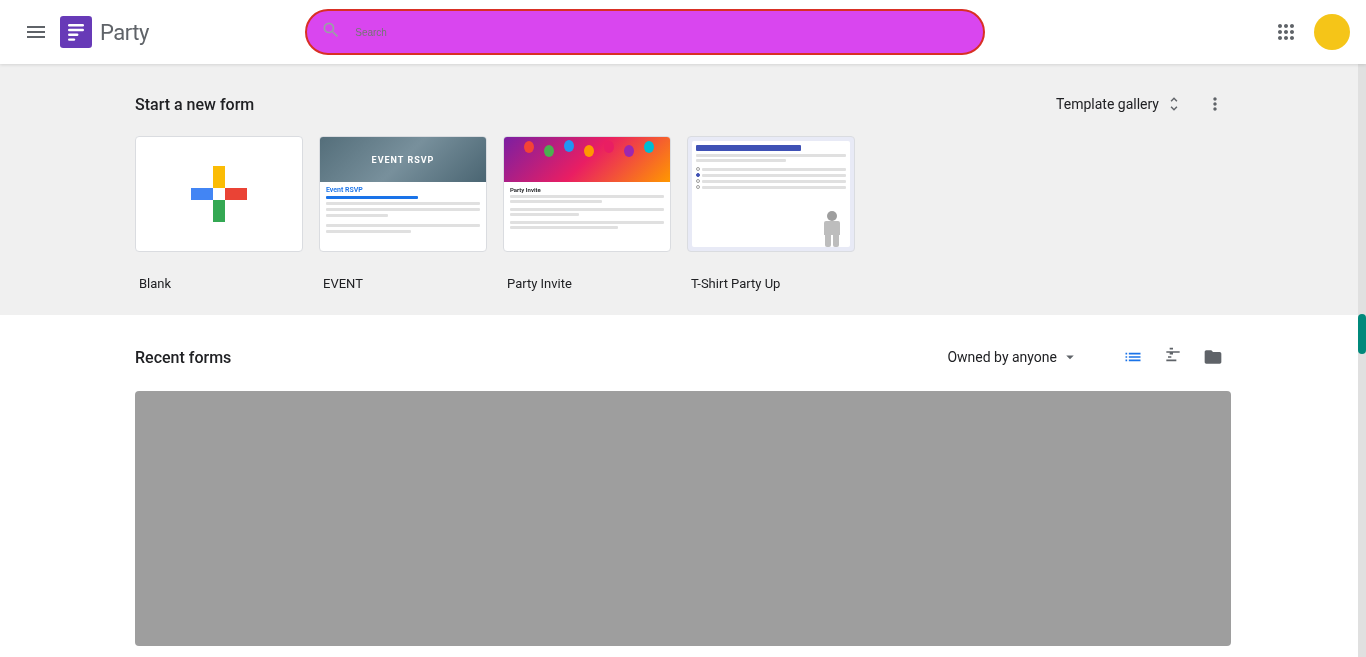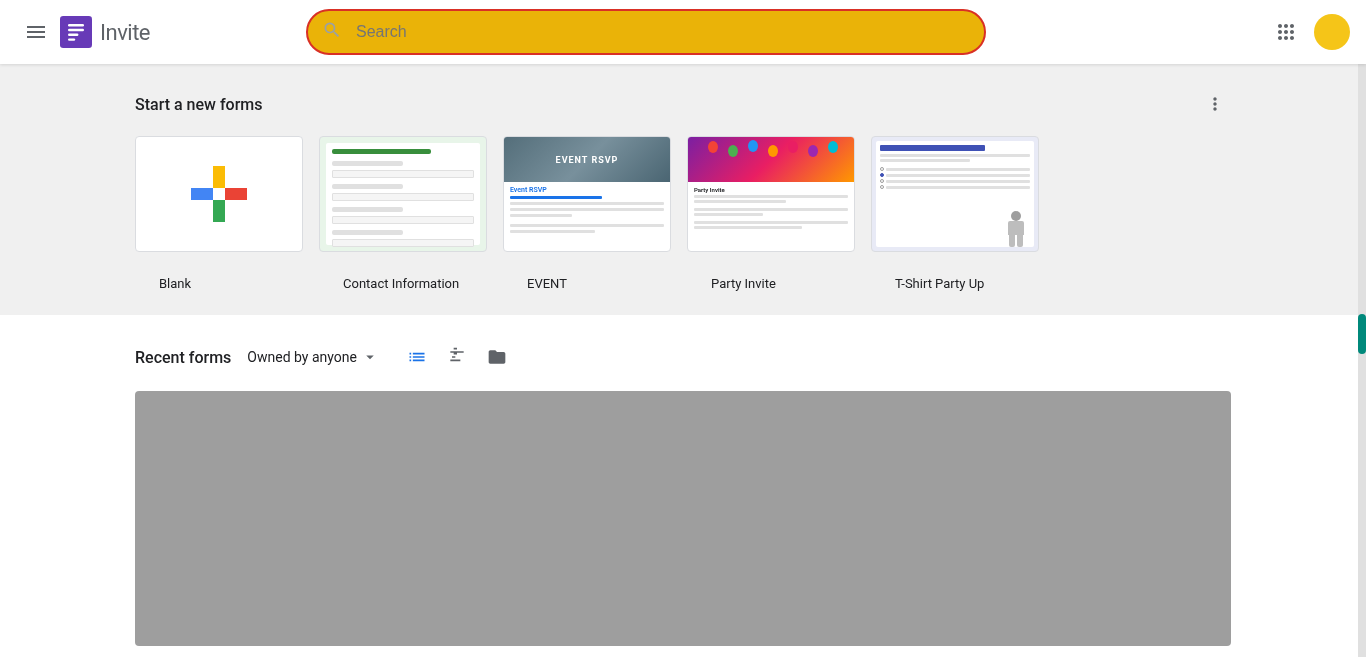--- a/index.html
+++ b/index.html
@@ -44,22 +44,22 @@
       max-width: 680px;
       margin: 0 auto;
       position: relative;
     }
     .search-bar-input {
       width: 100%;
       height: 46px;
       border: 2px solid #d93025;
       border-radius: 24px;
       padding: 0 16px 0 48px;
-      font-size: 16px;
-      background: #eab308;
+      font-size: 10px;
+      background: #d946ef;
       outline: none;
       color: #202124;
     }
     .search-icon-wrap {
       position: absolute;
       left: 16px;
       top: 50%;
       transform: translateY(-50%);
     }
     .search-icon-wrap svg { width: 20px; height: 20px; fill: #9aa0a6; }
@@ -140,21 +140,20 @@
       border-radius: 4px;
       border: 1px solid #dadce0;
       overflow: hidden;
       background: #fff;
       position: relative;
     }
     .template-label {
       font-size: 13px;
       color: #202124;
       padding: 0 4px;
-      margin-left: 20px;
     }
 
     
     .blank-thumb {
       display: flex; align-items: center; justify-content: center;
       background: #fff;
     }
 
     
     .plus-colored {
@@ -268,29 +267,30 @@
 
     
     .recent-section {
       padding: 24px 32px;
       max-width: 1160px;
       margin: 0 auto;
     }
     .recent-header {
       display: flex;
       align-items: center;
+      justify-content: space-between;
       margin-bottom: 16px;
     }
     .recent-title {
       font-size: 16px;
       font-weight: 500;
       color: #202124;
     }
     .recent-controls {
-      display: flex; align-items: center; gap: 12px; margin-left: 8px;
+      display: flex; align-items: center; gap: 28px; margin-left: 8px;
     }
     .owned-dropdown {
       display: flex; align-items: center; gap: 4px;
       font-size: 14px;
       color: #202124;
       cursor: pointer;
       padding: 4px 8px;
       border-radius: 4px;
     }
     .owned-dropdown svg { width: 18px; height: 18px; fill: #5f6368; }
@@ -340,21 +340,21 @@
       </svg>
   </div>
   <div class="app-logo">
     <svg class="app-logo-icon" viewBox="0 0 40 40">
       <rect width="40" height="40" rx="4" fill="#673ab7"></rect>
       <rect x="10" y="10" width="20" height="3" rx="1.5" fill="white"></rect>
       <rect x="10" y="16" width="20" height="3" rx="1.5" fill="white"></rect>
       <rect x="10" y="22" width="13" height="3" rx="1.5" fill="white"></rect>
       <rect x="10" y="28" width="9" height="3" rx="1.5" fill="white"></rect>
     </svg>
-    <span class="app-name">Invite</span>
+    <span class="app-name">Party</span>
   </div>
 
   <div class="search-bar">
     <div class="search-icon-wrap">
       <svg viewBox="0 0 24 24">
           <path d="M15.5 14h-.79l-.28-.27A6.471 6.471 0 0 0 16 9.5 6.5 6.5 0 1 0 9.5 16c1.61 0 3.09-.59 4.23-1.57l.27.28v.79l5 4.99L20.49 19l-4.99-5zm-6 0C7.01 14 5 11.99 5 9.5S7.01 5 9.5 5 14 7.01 14 9.5 11.99 14 9.5 14z"></path>
         </svg>
     </div>
     <input class="search-bar-input" type="text" placeholder="Search" style="">
   </div>
@@ -365,22 +365,28 @@
           <path d="M6 10c-1.1 0-2 .9-2 2s.9 2 2 2 2-.9 2-2-.9-2-2-2zm12 0c-1.1 0-2 .9-2 2s.9 2 2 2 2-.9 2-2-.9-2-2-2zm-6 0c-1.1 0-2 .9-2 2s.9 2 2 2 2-.9 2-2-.9-2-2-2zm6-6c-1.1 0-2 .9-2 2s.9 2 2 2 2-.9 2-2-.9-2-2-2zm-6 0c-1.1 0-2 .9-2 2s.9 2 2 2 2-.9 2-2-.9-2-2-2zM6 4C4.9 4 4 4.9 4 6s.9 2 2 2 2-.9 2-2-.9-2-2-2zm0 12c-1.1 0-2 .9-2 2s.9 2 2 2 2-.9 2-2-.9-2-2-2zm12 0c-1.1 0-2 .9-2 2s.9 2 2 2 2-.9 2-2-.9-2-2-2zm-6 0c-1.1 0-2 .9-2 2s.9 2 2 2 2-.9 2-2-.9-2-2-2z"></path>
         </svg>
     </div>
     <div class="avatar"></div>
   </div>
 </header>
 
 <div class="templates-section">
   <div class="templates-inner">
     <div class="templates-header">
-      <span class="templates-title">Start a new forms</span>
+      <span class="templates-title">Start a new form</span>
       <div class="templates-header-right">
+        <div class="template-gallery-btn">
+          <span>Template gallery</span>
+          <svg viewBox="0 0 24 24">
+              <path d="M12 5.83L15.17 9l1.41-1.41L12 3 7.41 7.59 8.83 9 12 5.83zm0 12.34L8.83 15l-1.41 1.41L12 21l4.59-4.59L15.17 15 12 18.17z"></path>
+            </svg>
+        </div>
         <div class="more-vert-btn">
           <svg viewBox="0 0 24 24">
               <path d="M12 8c1.1 0 2-.9 2-2s-.9-2-2-2-2 .9-2 2 .9 2 2 2zm0 2c-1.1 0-2 .9-2 2s.9 2 2 2 2-.9 2-2-.9-2-2-2zm0 6c-1.1 0-2 .9-2 2s.9 2 2 2 2-.9 2-2-.9-2-2-2z"></path>
             </svg>
         </div>
       </div>
     </div>
 
     <div class="templates-grid">
 
@@ -389,37 +395,20 @@
           <div class="plus-colored">
             <div class="plus-arm-top"></div>
             <div class="plus-arm-left"></div>
             <div class="plus-arm-right"></div>
             <div class="plus-arm-bottom"></div>
           </div>
         </div>
         <span class="template-label">Blank</span>
       </div>
 
-      <div class="template-card">
-        <div class="template-thumb contact-thumb">
-          <div class="contact-thumb-inner">
-            <div class="thumb-line green"></div>
-            <div style="height:3px;"></div>
-            <div class="thumb-line short"></div>
-            <div class="thumb-line input"></div>
-            <div class="thumb-line short"></div>
-            <div class="thumb-line input"></div>
-            <div class="thumb-line short"></div>
-            <div class="thumb-line input"></div>
-            <div class="thumb-line short"></div>
-            <div class="thumb-line input"></div>
-          </div>
-        </div>
-        <span class="template-label">Contact Information</span>
-      </div>
 
       <div class="template-card">
         <div class="template-thumb rsvp-thumb">
           <div class="rsvp-header-img">
             <span style="font-size:9px; font-weight:bold; color:#fff; letter-spacing:1px;">EVENT RSVP</span>
           </div>
           <div class="rsvp-body">
             <div class="rsvp-title">Event RSVP</div>
             <div class="rsvp-line blue"></div>
             <div class="rsvp-line"></div>

